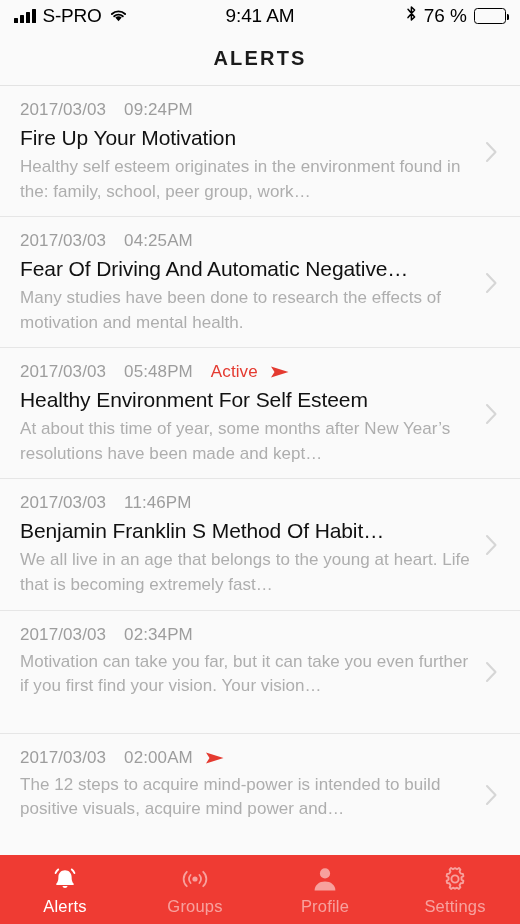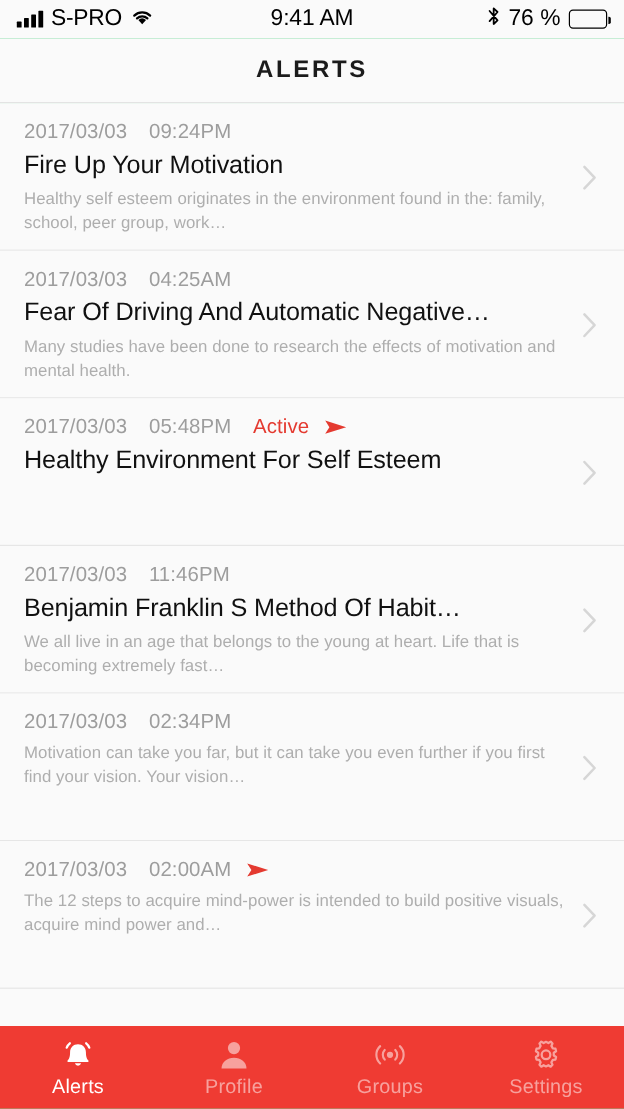--- a/index.html
+++ b/index.html
@@ -82,21 +82,21 @@
     margin-left:12px; display:inline-flex; align-items:center;
   }
   .meta .play svg { display:block; }
   .title-txt {
     font-size:21px; color:#111; font-weight:400;
     line-height:1.28; letter-spacing:-0.1px;
     margin-bottom:3px;
     white-space:nowrap; overflow:hidden;
   }
   .body-txt {
-    font-size:14px; color:#aeaeae; font-weight:400;
+    font-size:17px; color:#aeaeae; font-weight:400;
     line-height:1.45; letter-spacing:0.05px;
   }
   .chev {
     flex:0 0 auto; align-self:center;
     width:22px; height:22px;
     display:flex; align-items:center; justify-content:center;
     color:#d6d6d6;
   }
   .chev svg { display:block; }
 
@@ -196,20 +196,21 @@
             <span class="date">2017/03/03</span>
             <span class="time">05:48PM</span>
             <span class="status">Active</span>
             <span class="play">
               <svg width="20" height="14" viewBox="0 0 20 14">
                 <path d="M1 1.5 L18.5 7 L1 12.5 L4.5 7 Z" fill="#e43a30"></path>
               </svg>
             </span>
           </div>
           <div class="title-txt">Healthy Environment For Self Esteem</div>
+          <div class="body-txt">At about this time of year, some months after New Year’s resolutions have been made and kept…</div>
         </div>
         <div class="chev">
           <svg width="13" height="22" viewBox="0 0 13 22">
             <path d="M2 2 L10.5 11 L2 20" stroke="currentColor" stroke-width="2.1" fill="none" stroke-linecap="round" stroke-linejoin="round"></path>
           </svg>
         </div>
       </div>
       <div class="row">
         <div class="row-main">
           <div class="meta">
@@ -267,42 +268,42 @@
             <path d="M15 6.2 c-3.9 0-6.6 2.9-6.6 6.6 0 4.6-1.2 6-2.1 7 -0.4 0.5-0.1 1.2 0.6 1.2 h16.2 c0.7 0 1-0.7 0.6-1.2 -0.9-1-2.1-2.4-2.1-7 0-3.7-2.7-6.6-6.6-6.6 z" fill="currentColor"></path>
             <path d="M12.4 22.1 a2.7 2.7 0 0 0 5.2 0 z" fill="currentColor"></path>
             <path d="M5.6 9.0 a8 8 0 0 1 2.6-3.6" stroke="currentColor" stroke-width="1.9" fill="none" stroke-linecap="round"></path>
             <path d="M24.4 9.0 a8 8 0 0 0-2.6-3.6" stroke="currentColor" stroke-width="1.9" fill="none" stroke-linecap="round"></path>
           </svg>
         </span>
         <span class="tlabel">Alerts</span>
       </div>
       <div class="tab">
         <span class="ticon">
-          <svg width="28" height="28" viewBox="0 0 28 28">
-            <circle cx="14" cy="8.4" r="5.1" fill="currentColor"></circle>
-            <path d="M3.6 25.5 c0-5.6 4.7-9 10.4-9 s10.4 3.4 10.4 9 z" fill="currentColor"></path>
-          </svg>
-        </span>
-        <span class="tlabel">Profile</span>
-      </div>
-      <div class="tab">
-        <span class="ticon">
           <svg width="30" height="22" viewBox="0 0 30 22">
             <circle cx="15" cy="11" r="2.6" fill="currentColor"></circle>
             <path d="M10.6 7.0 a5.8 5.8 0 0 0 0 8.0" stroke="currentColor" stroke-width="1.8" fill="none" stroke-linecap="round"></path>
             <path d="M19.4 7.0 a5.8 5.8 0 0 1 0 8.0" stroke="currentColor" stroke-width="1.8" fill="none" stroke-linecap="round"></path>
             <path d="M6.8 3.8 a9.8 9.8 0 0 0 0 14.4" stroke="currentColor" stroke-width="1.8" fill="none" stroke-linecap="round"></path>
             <path d="M23.2 3.8 a9.8 9.8 0 0 1 0 14.4" stroke="currentColor" stroke-width="1.8" fill="none" stroke-linecap="round"></path>
           </svg>
         </span>
         <span class="tlabel">Groups</span>
       </div>
       <div class="tab">
         <span class="ticon">
           <svg width="28" height="28" viewBox="0 0 28 28">
+            <circle cx="14" cy="8.4" r="5.1" fill="currentColor"></circle>
+            <path d="M3.6 25.5 c0-5.6 4.7-9 10.4-9 s10.4 3.4 10.4 9 z" fill="currentColor"></path>
+          </svg>
+        </span>
+        <span class="tlabel">Profile</span>
+      </div>
+      <div class="tab">
+        <span class="ticon">
+          <svg width="28" height="28" viewBox="0 0 28 28">
             <path d="M14 3.2 l2.0 1.0 1.9-1.2 1.5 1.6 -0.9 2.0 1.2 2.0 2.2 0.3 0.5 2.2 -1.9 1.2 0 2.3 1.9 1.2 -0.5 2.2 -2.2 0.3 -1.2 2.0 0.9 2.0 -1.5 1.6 -1.9-1.2 -2.0 1.0 -2.0-1.0 -1.9 1.2 -1.5-1.6 0.9-2.0 -1.2-2.0 -2.2-0.3 -0.5-2.2 1.9-1.2 0-2.3 -1.9-1.2 0.5-2.2 2.2-0.3 1.2-2.0 -0.9-2.0 1.5-1.6 1.9 1.2 z" fill="none" stroke="currentColor" stroke-width="1.9" stroke-linejoin="round"></path>
             <circle cx="14" cy="14" r="3.6" fill="none" stroke="currentColor" stroke-width="1.9"></circle>
           </svg>
         </span>
         <span class="tlabel">Settings</span>
       </div>
     </div>
 
 </div>
 

